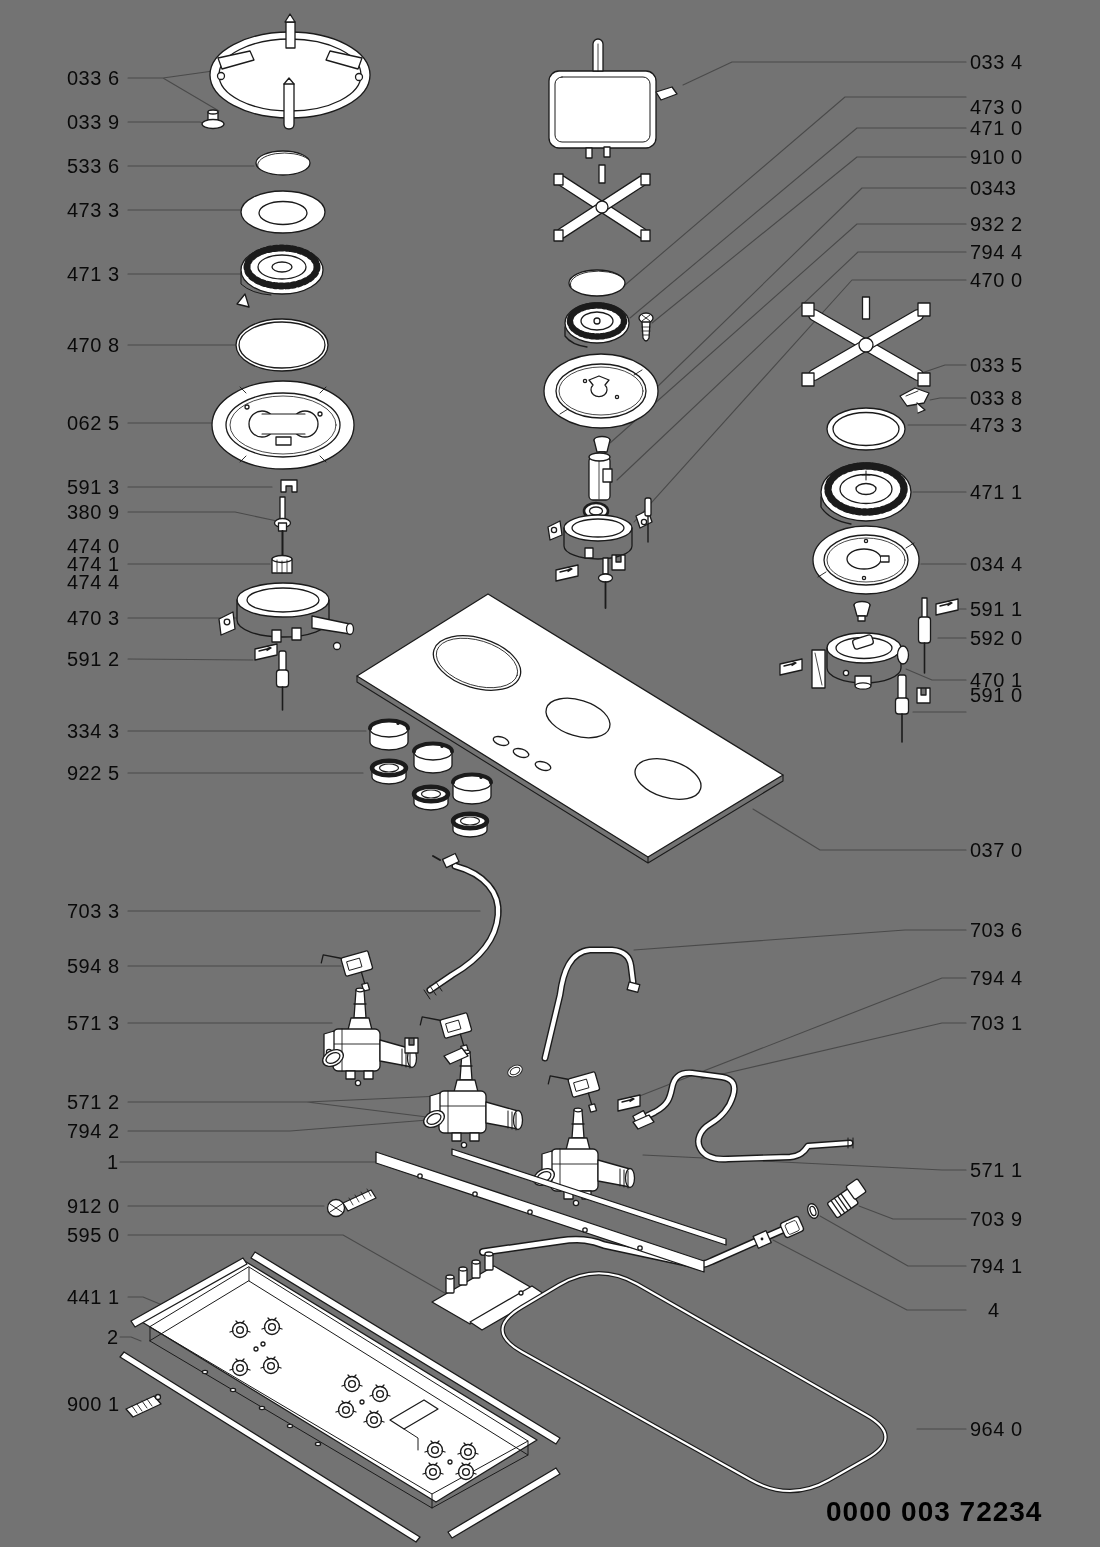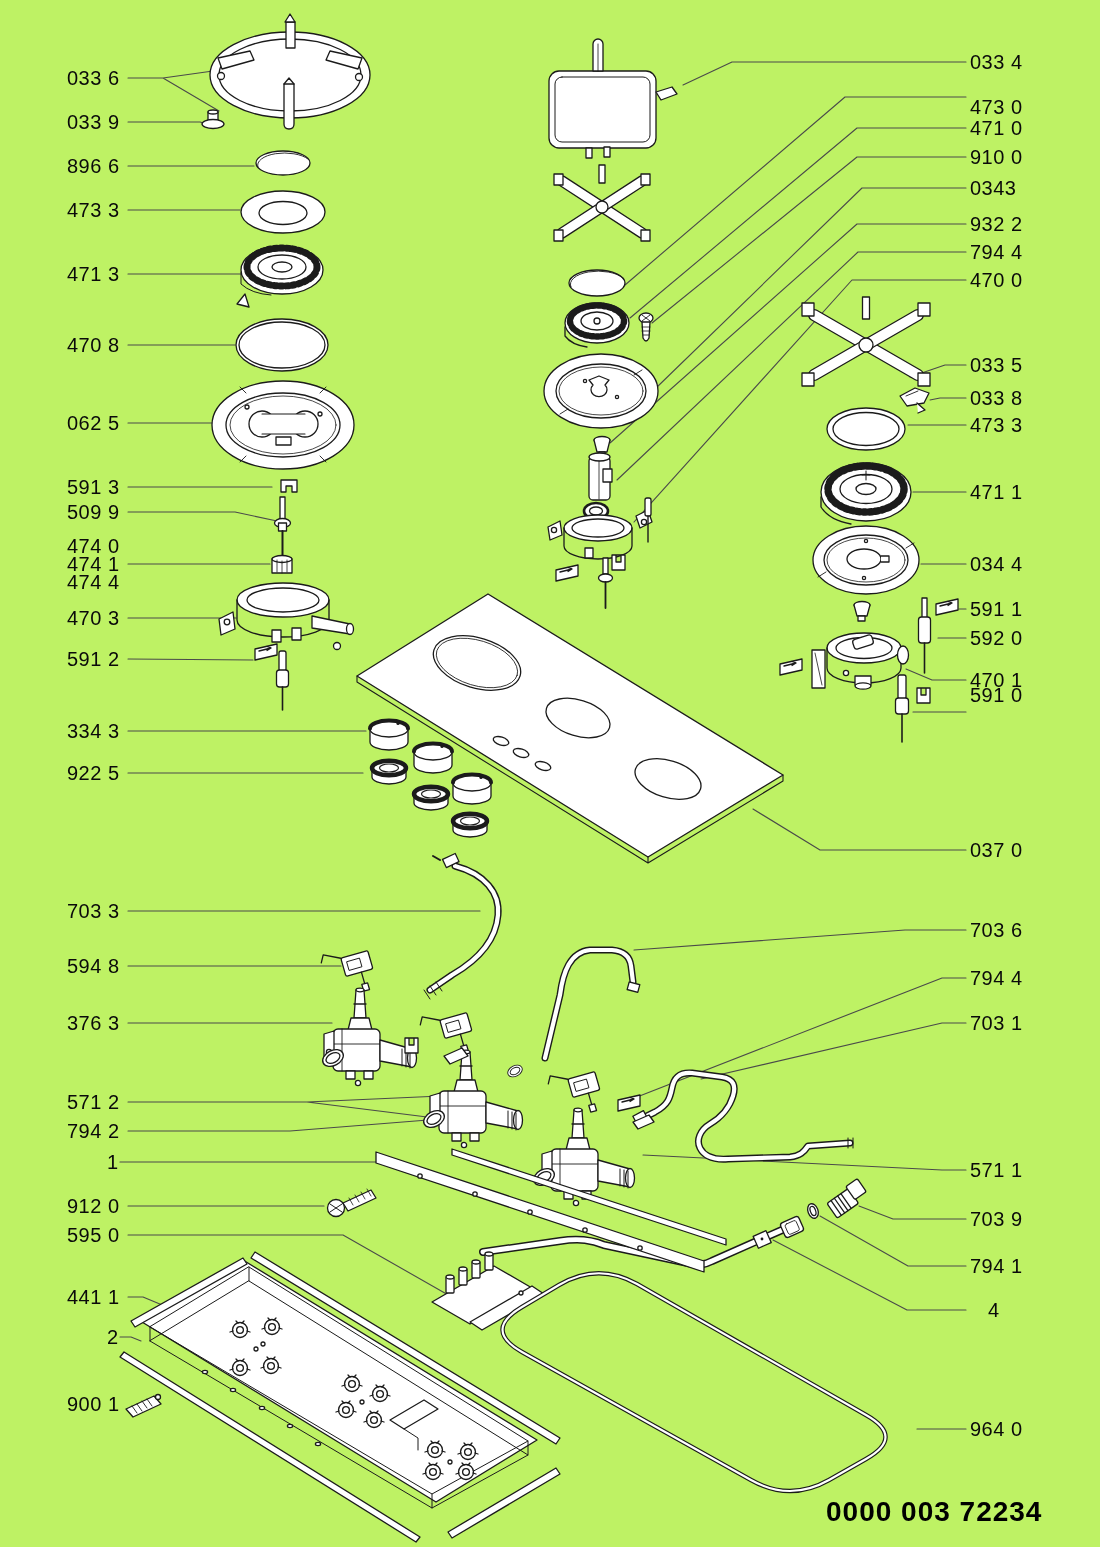--- a/index.html
+++ b/index.html
@@ -1,16 +1,16 @@
 <!DOCTYPE html>
 <html><head>
 <meta charset="utf-8">
 <style>
   html,body{margin:0;padding:0;background:#fff;}
-  .canvas{position:relative;width:1100px;height:1547px;background:#bef264;overflow:hidden;
+  .canvas{position:relative;width:1100px;height:1547px;background:#737373;overflow:hidden;
           font-family:"Liberation Sans",sans-serif;}
   .canvas svg{position:absolute;left:0;top:0;}
   .plabel{position:absolute;font-size:20px;color:#0a0a0a;white-space:nowrap;letter-spacing:.5px;line-height:1;}
   .docnum{position:absolute;font-size:28px;font-weight:bold;color:#000;letter-spacing:1px;line-height:1;}
 </style>
 </head>
 <body>
 
 <div class="canvas">
 
@@ -507,37 +507,37 @@
   <g>
     <path d="M126,1409 l28,-13 7,8 -28,13 z" fill="#fff"></path>
     <path d="M132,1406 l5,7 M137,1404 l5,7 M142,1401 l5,7 M147,1399 l5,7" stroke-width="0.9"></path>
     <circle cx="158" cy="1397" r="2.5" fill="#fff"></circle>
   </g>
 </g>
 </svg>
 
 <div class="plabel" style="left:67px;top:68px">033 6</div>
 <div class="plabel" style="left:67px;top:112px">033 9</div>
-<div class="plabel" style="left:67px;top:156px">896 6</div>
+<div class="plabel" style="left:67px;top:156px">533 6</div>
 <div class="plabel" style="left:67px;top:200px">473 3</div>
 <div class="plabel" style="left:67px;top:264px">471 3</div>
 <div class="plabel" style="left:67px;top:335px">470 8</div>
 <div class="plabel" style="left:67px;top:413px">062 5</div>
 <div class="plabel" style="left:67px;top:477px">591 3</div>
-<div class="plabel" style="left:67px;top:502px">509 9</div>
+<div class="plabel" style="left:67px;top:502px">380 9</div>
 <div class="plabel" style="left:67px;top:536px">474 0</div>
 <div class="plabel" style="left:67px;top:554px">474 1</div>
 <div class="plabel" style="left:67px;top:572px">474 4</div>
 <div class="plabel" style="left:67px;top:608px">470 3</div>
 <div class="plabel" style="left:67px;top:649px">591 2</div>
 <div class="plabel" style="left:67px;top:721px">334 3</div>
 <div class="plabel" style="left:67px;top:763px">922 5</div>
 <div class="plabel" style="left:67px;top:901px">703 3</div>
 <div class="plabel" style="left:67px;top:956px">594 8</div>
-<div class="plabel" style="left:67px;top:1013px">376 3</div>
+<div class="plabel" style="left:67px;top:1013px">571 3</div>
 <div class="plabel" style="left:67px;top:1092px">571 2</div>
 <div class="plabel" style="left:67px;top:1121px">794 2</div>
 <div class="plabel" style="left:107px;top:1152px">1</div>
 <div class="plabel" style="left:67px;top:1196px">912 0</div>
 <div class="plabel" style="left:67px;top:1225px">595 0</div>
 <div class="plabel" style="left:67px;top:1287px">441 1</div>
 <div class="plabel" style="left:107px;top:1327px">2</div>
 <div class="plabel" style="left:67px;top:1394px">900 1</div>
 
 <div class="plabel" style="left:970px;top:52px">033 4</div>

